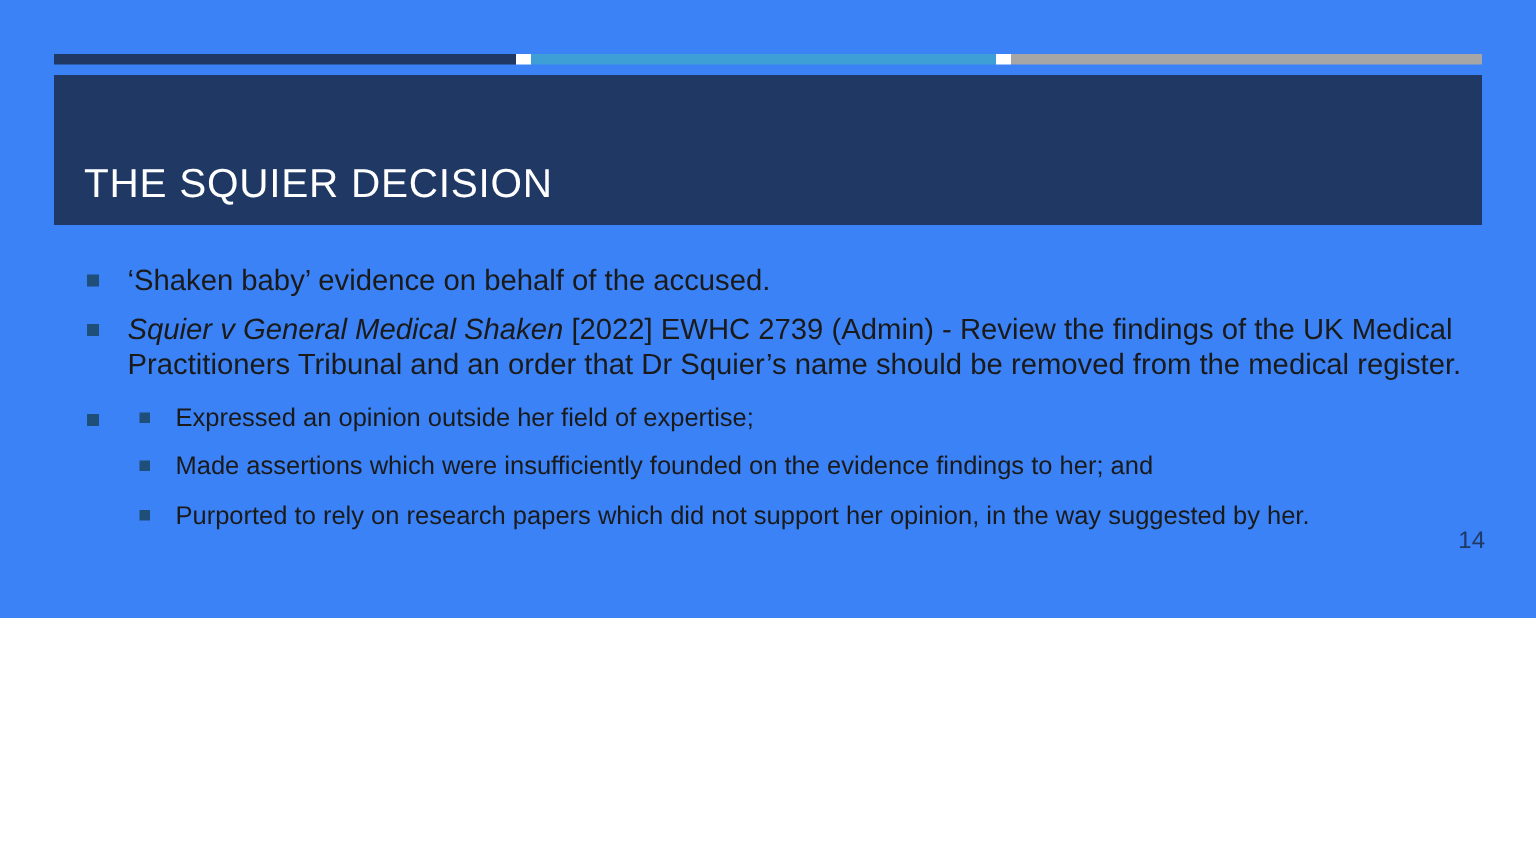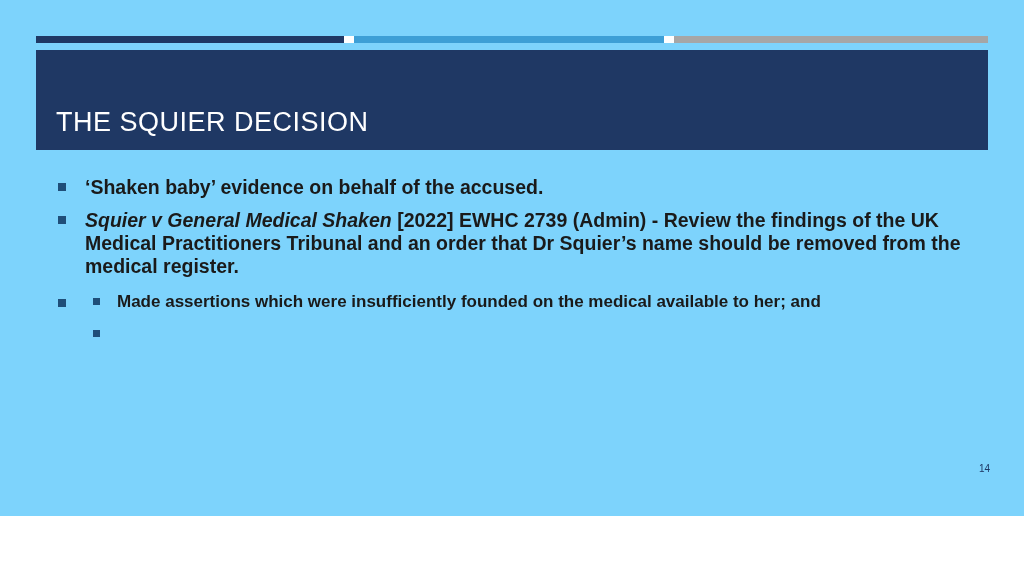--- a/index.html
+++ b/index.html
@@ -9,22 +9,22 @@
   body {
     width: 1024px;
     height: 576px;
     background: #ffffff;
     font-family: "Liberation Sans", sans-serif;
     overflow: hidden;
   }
   .slide {
     position: relative;
     width: 1024px;
-    height: 516px;
-    background: #7dd3fc;
+    height: 412px;
+    background: #3b82f6;
   }
   
   .topbars {
     position: absolute;
     top: 36px;
     left: 36px;
     width: 952px;
     height: 7px;
     display: flex;
   }
@@ -71,21 +71,20 @@
   .content {
     position: absolute;
     top: 176px;
     left: 52px;
     width: 930px;
   }
   ul.level1 {
     list-style: none;
     margin: 0;
     padding: 0;
-    font-weight: bold;
   }
   li.l1 {
     position: relative;
     padding-left: 33px;
     margin-bottom: 10px;
     font-size: 19.5px;
     color: #1a1a1a;
     line-height: 1.18;
   }
   li.l1 > .bullet {
@@ -117,21 +116,21 @@
     height: 7px;
     background: #1f4e79;
   }
   .ital {
     font-style: italic;
   }
   .pagenum {
     position: absolute;
     right: 34px;
     bottom: 42px;
-    font-size: 10px;
+    font-size: 16px;
     color: #1f3864;
   }
 </style>
 </head>
 <body>
 
 <div class="slide">
 
   <div class="topbars">
     <div class="bar-navy"></div>
@@ -157,27 +156,29 @@
         <span class="bullet"></span>
         <span class="ital">Squier v General Medical Shaken</span><span> [2022] EWHC 2739 (Admin) - Review the findings of the UK Medical Practitioners Tribunal and an order that Dr Squier’s name should be removed from the medical register.</span>
       </li>
 
       <li class="l1">
         <span class="bullet"></span>
 
         <ul class="level2">
           <li class="l2">
             <span class="bullet"></span>
+            <span>Expressed an opinion outside her field of expertise;</span>
           </li>
           <li class="l2">
             <span class="bullet"></span>
-            <span>Made assertions which were insufficiently founded on the medical available to her; and</span>
+            <span>Made assertions which were insufficiently founded on the evidence findings to her; and</span>
           </li>
           <li class="l2">
             <span class="bullet"></span>
+            <span>Purported to rely on research papers which did not support her opinion, in the way suggested by her.</span>
           </li>
         </ul>
       </li>
 
     </ul>
   </div>
 
   <div class="pagenum">14</div>
 
 </div>

